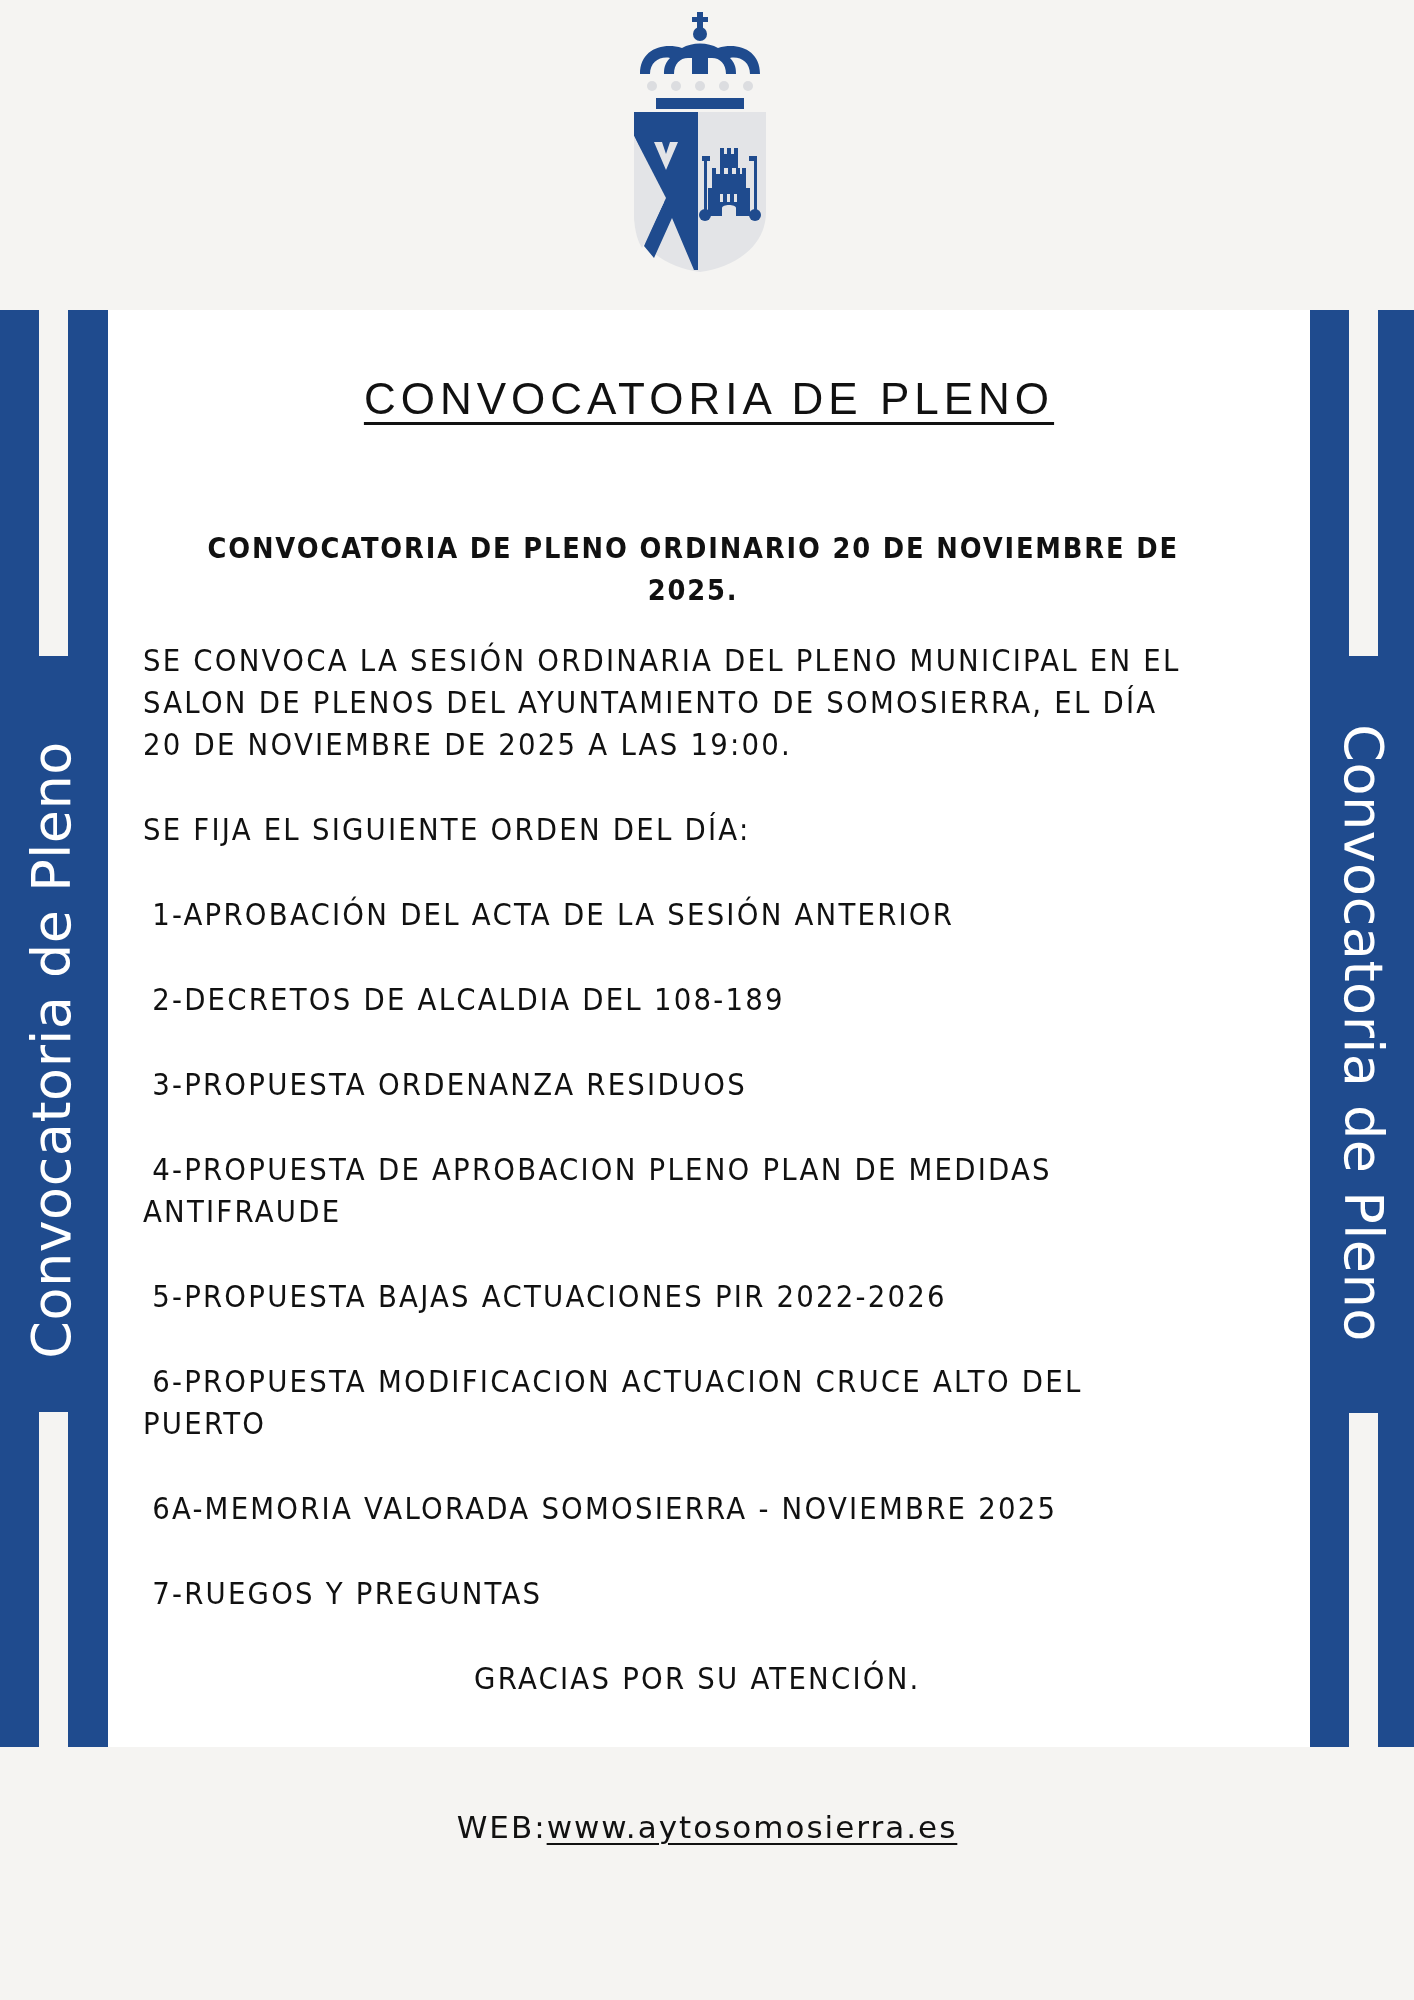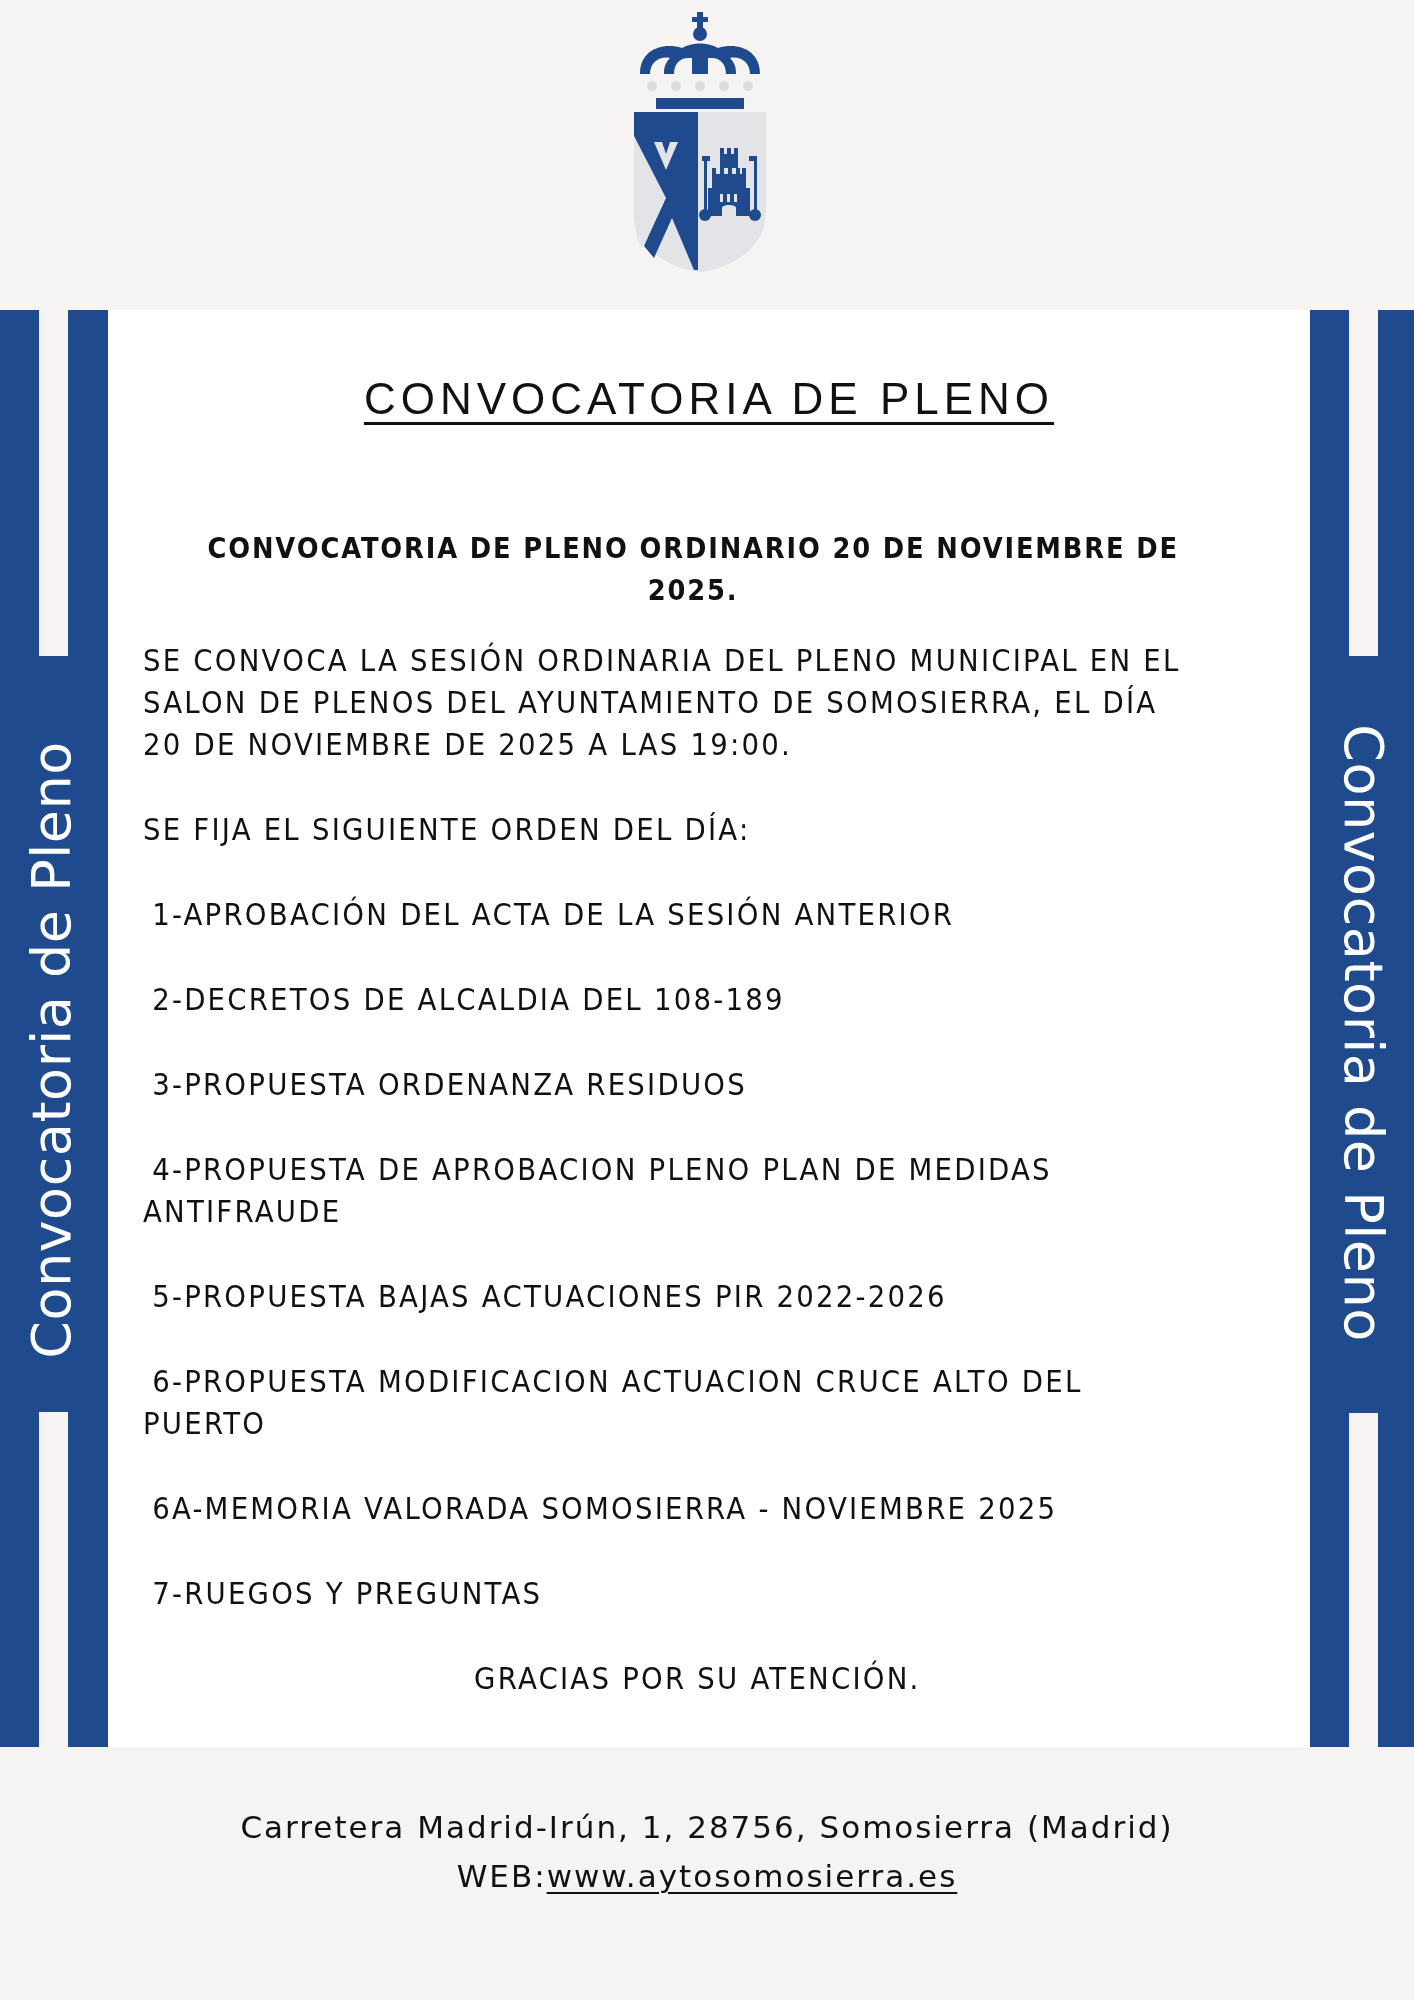--- a/index.html
+++ b/index.html
@@ -149,17 +149,16 @@
   <p class="item" style="text-indent:10px;width:1140px;"><span>6-PROPUESTA MODIFICACION ACTUACION CRUCE ALTO DEL PUERTO</span></p>
   <div class="spacer"></div>
   <p class="item item-pad">6A-MEMORIA VALORADA SOMOSIERRA - NOVIEMBRE 2025</p>
   <div class="spacer"></div>
   <p class="item item-pad">7-RUEGOS Y PREGUNTAS</p>
   <div class="spacer"></div>
   <p class="thanks">GRACIAS POR SU ATENCIÓN.</p>
 </div>
 
 <div class="footer">
-  <div>Carretera Madrid-Irún, 1, 28756, Somosierra (Madrid)</div>
   <div>
     <span>WEB:</span><a>www.aytosomosierra.es</a>
   </div>
 </div>
 
 </body></html>

